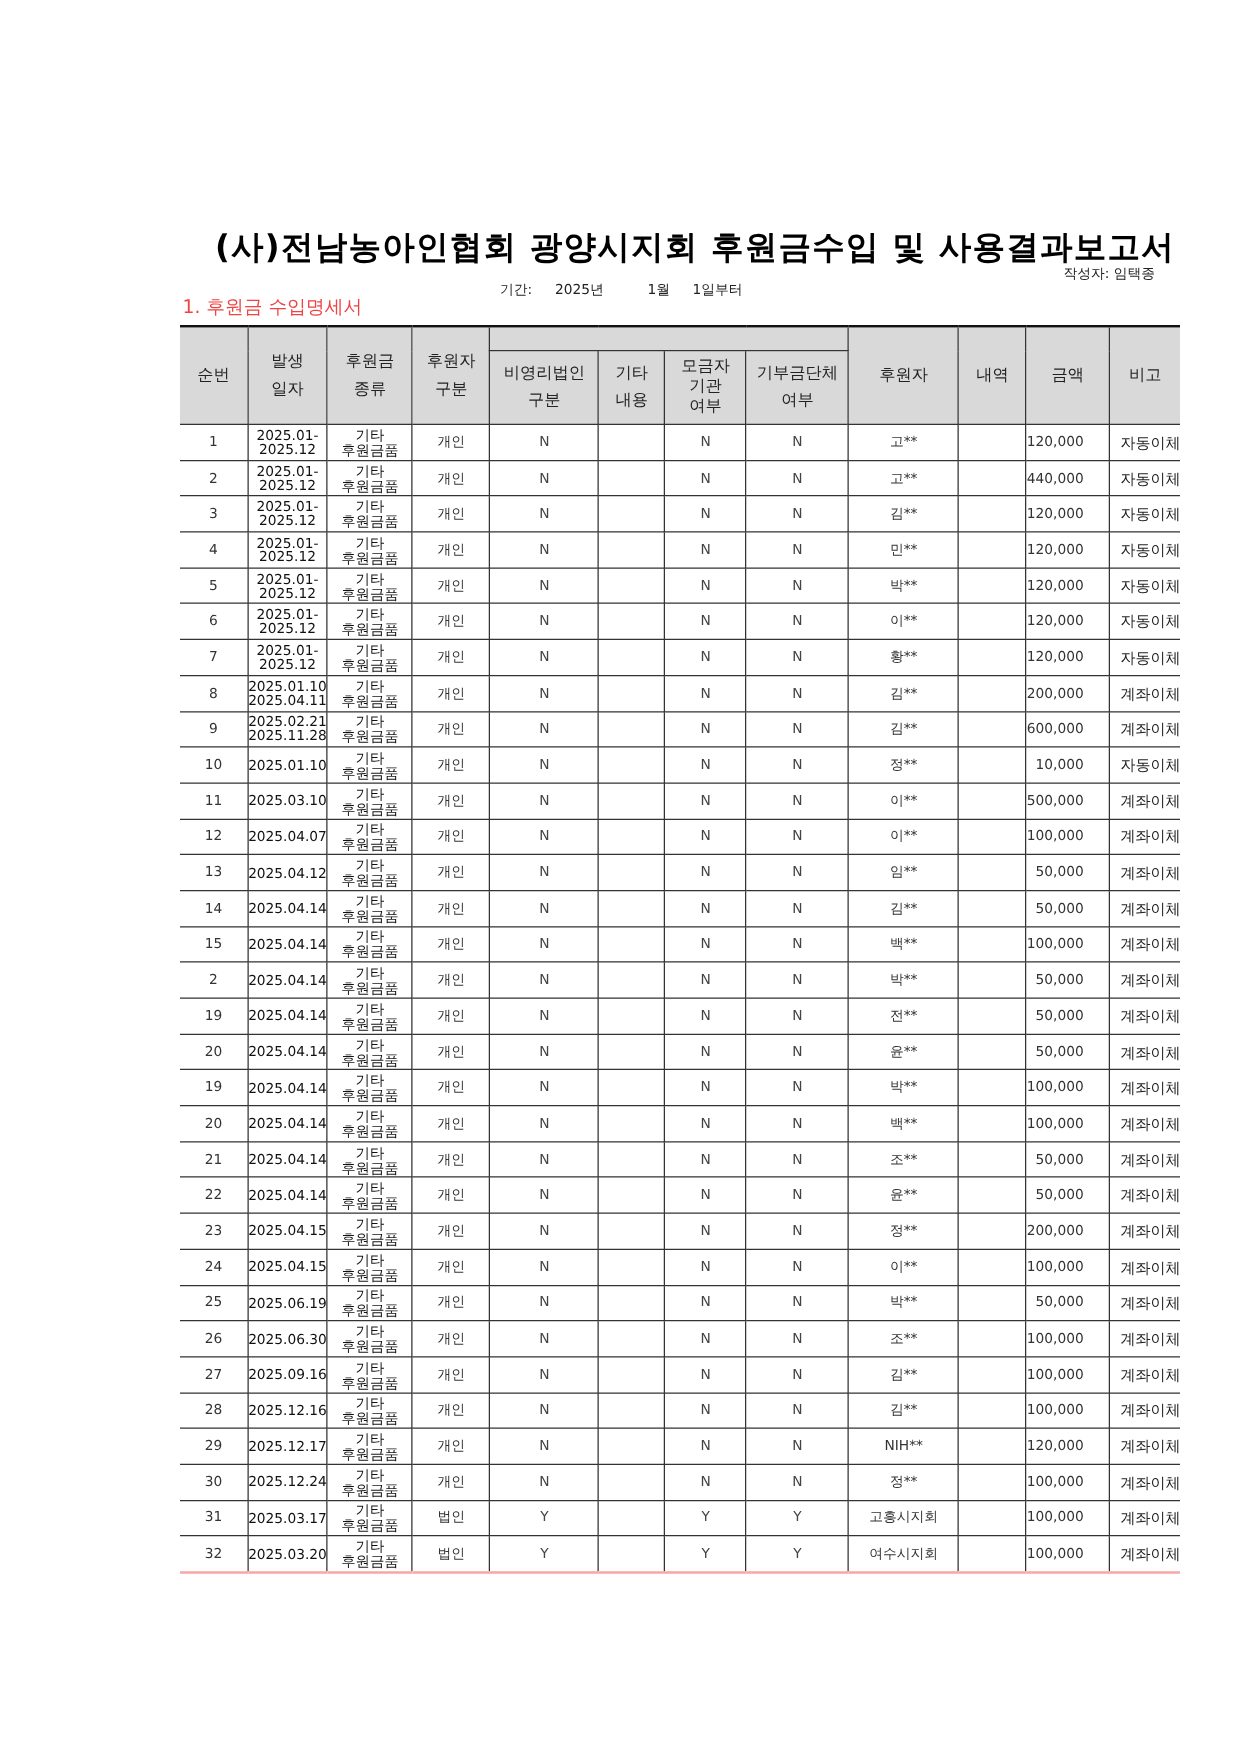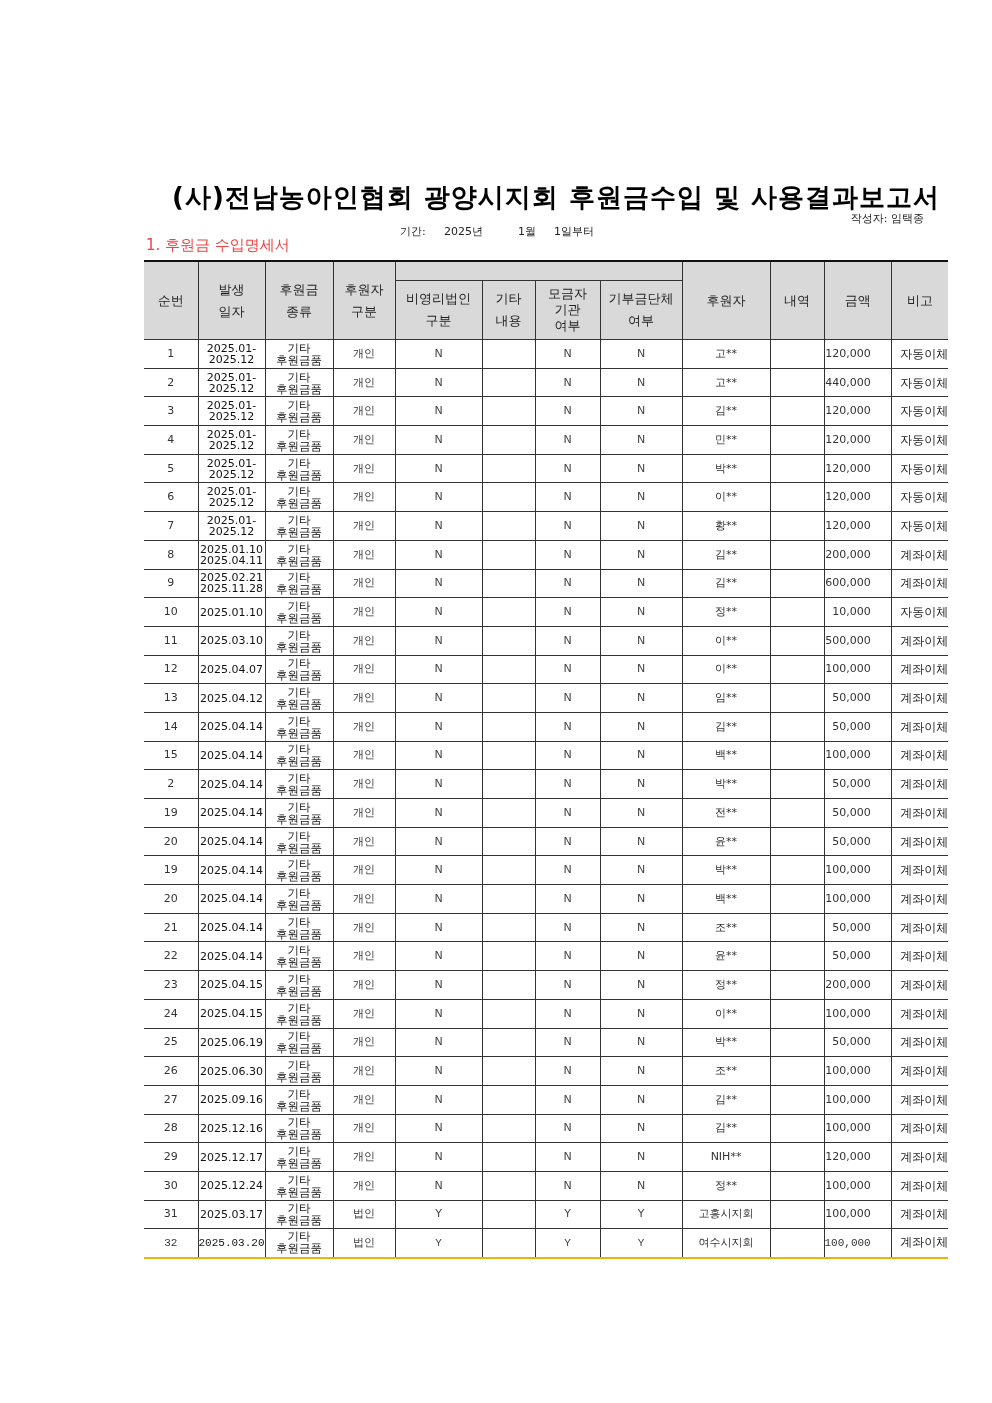--- a/index.html
+++ b/index.html
@@ -12,21 +12,21 @@
     .period .d { display: inline-block; width: 58px; text-align: right; }
     .author { position: absolute; right: 68px; top: 211px; font-size: 11px; color: #222; margin-left: 36px; }
     .section { position: absolute; left: 146px; top: 236px; font-size: 15px; color: #ef4444; }
     table.ledger { position: absolute; left: 144px; top: 260px; border-collapse: collapse; table-layout: fixed; font-size: 11px; color: #333; }
     table.ledger th, table.ledger td { border: 1px solid #333; padding: 0; text-align: center; vertical-align: middle; overflow: hidden; white-space: nowrap; }
     table.ledger thead th { background: #d9d9d9; font-weight: normal; font-size: 13px; color: #222; line-height: 22px; }
     table.ledger thead tr.top th { border-top: 2px solid #111; }
     table.ledger thead tr.h1 th.grp { height: 18px; }
     table.ledger thead tr.h2 th { height: 58px; }
     table.ledger tbody td { height: 27.7px; line-height: 12px; }
-    table.ledger tbody tr:last-child td { border-bottom: 2px solid #eab308; font-family: Liberation Mono, monospace; }
+    table.ledger tbody tr:last-child td { border-bottom: 2px solid #fca5a5; }
     table.ledger td.no, table.ledger th.no { border-left: none; }
     table.ledger td.date { font-size: 11px; line-height: 11px; color: #111; }
     table.ledger td.kind { font-size: 11.5px; line-height: 12px; color: #111; }
     table.ledger td.amount { text-align: right; padding-right: 20px; }
     table.ledger td.note { text-align: right; padding-left: 3px; border-right: none; font-size: 12px; color: #222; }
     table.ledger th.note { border-right: none; }
     table.ledger td.yn { color: #444; }
     .multi { display: block; }
   </style>
 </head>

